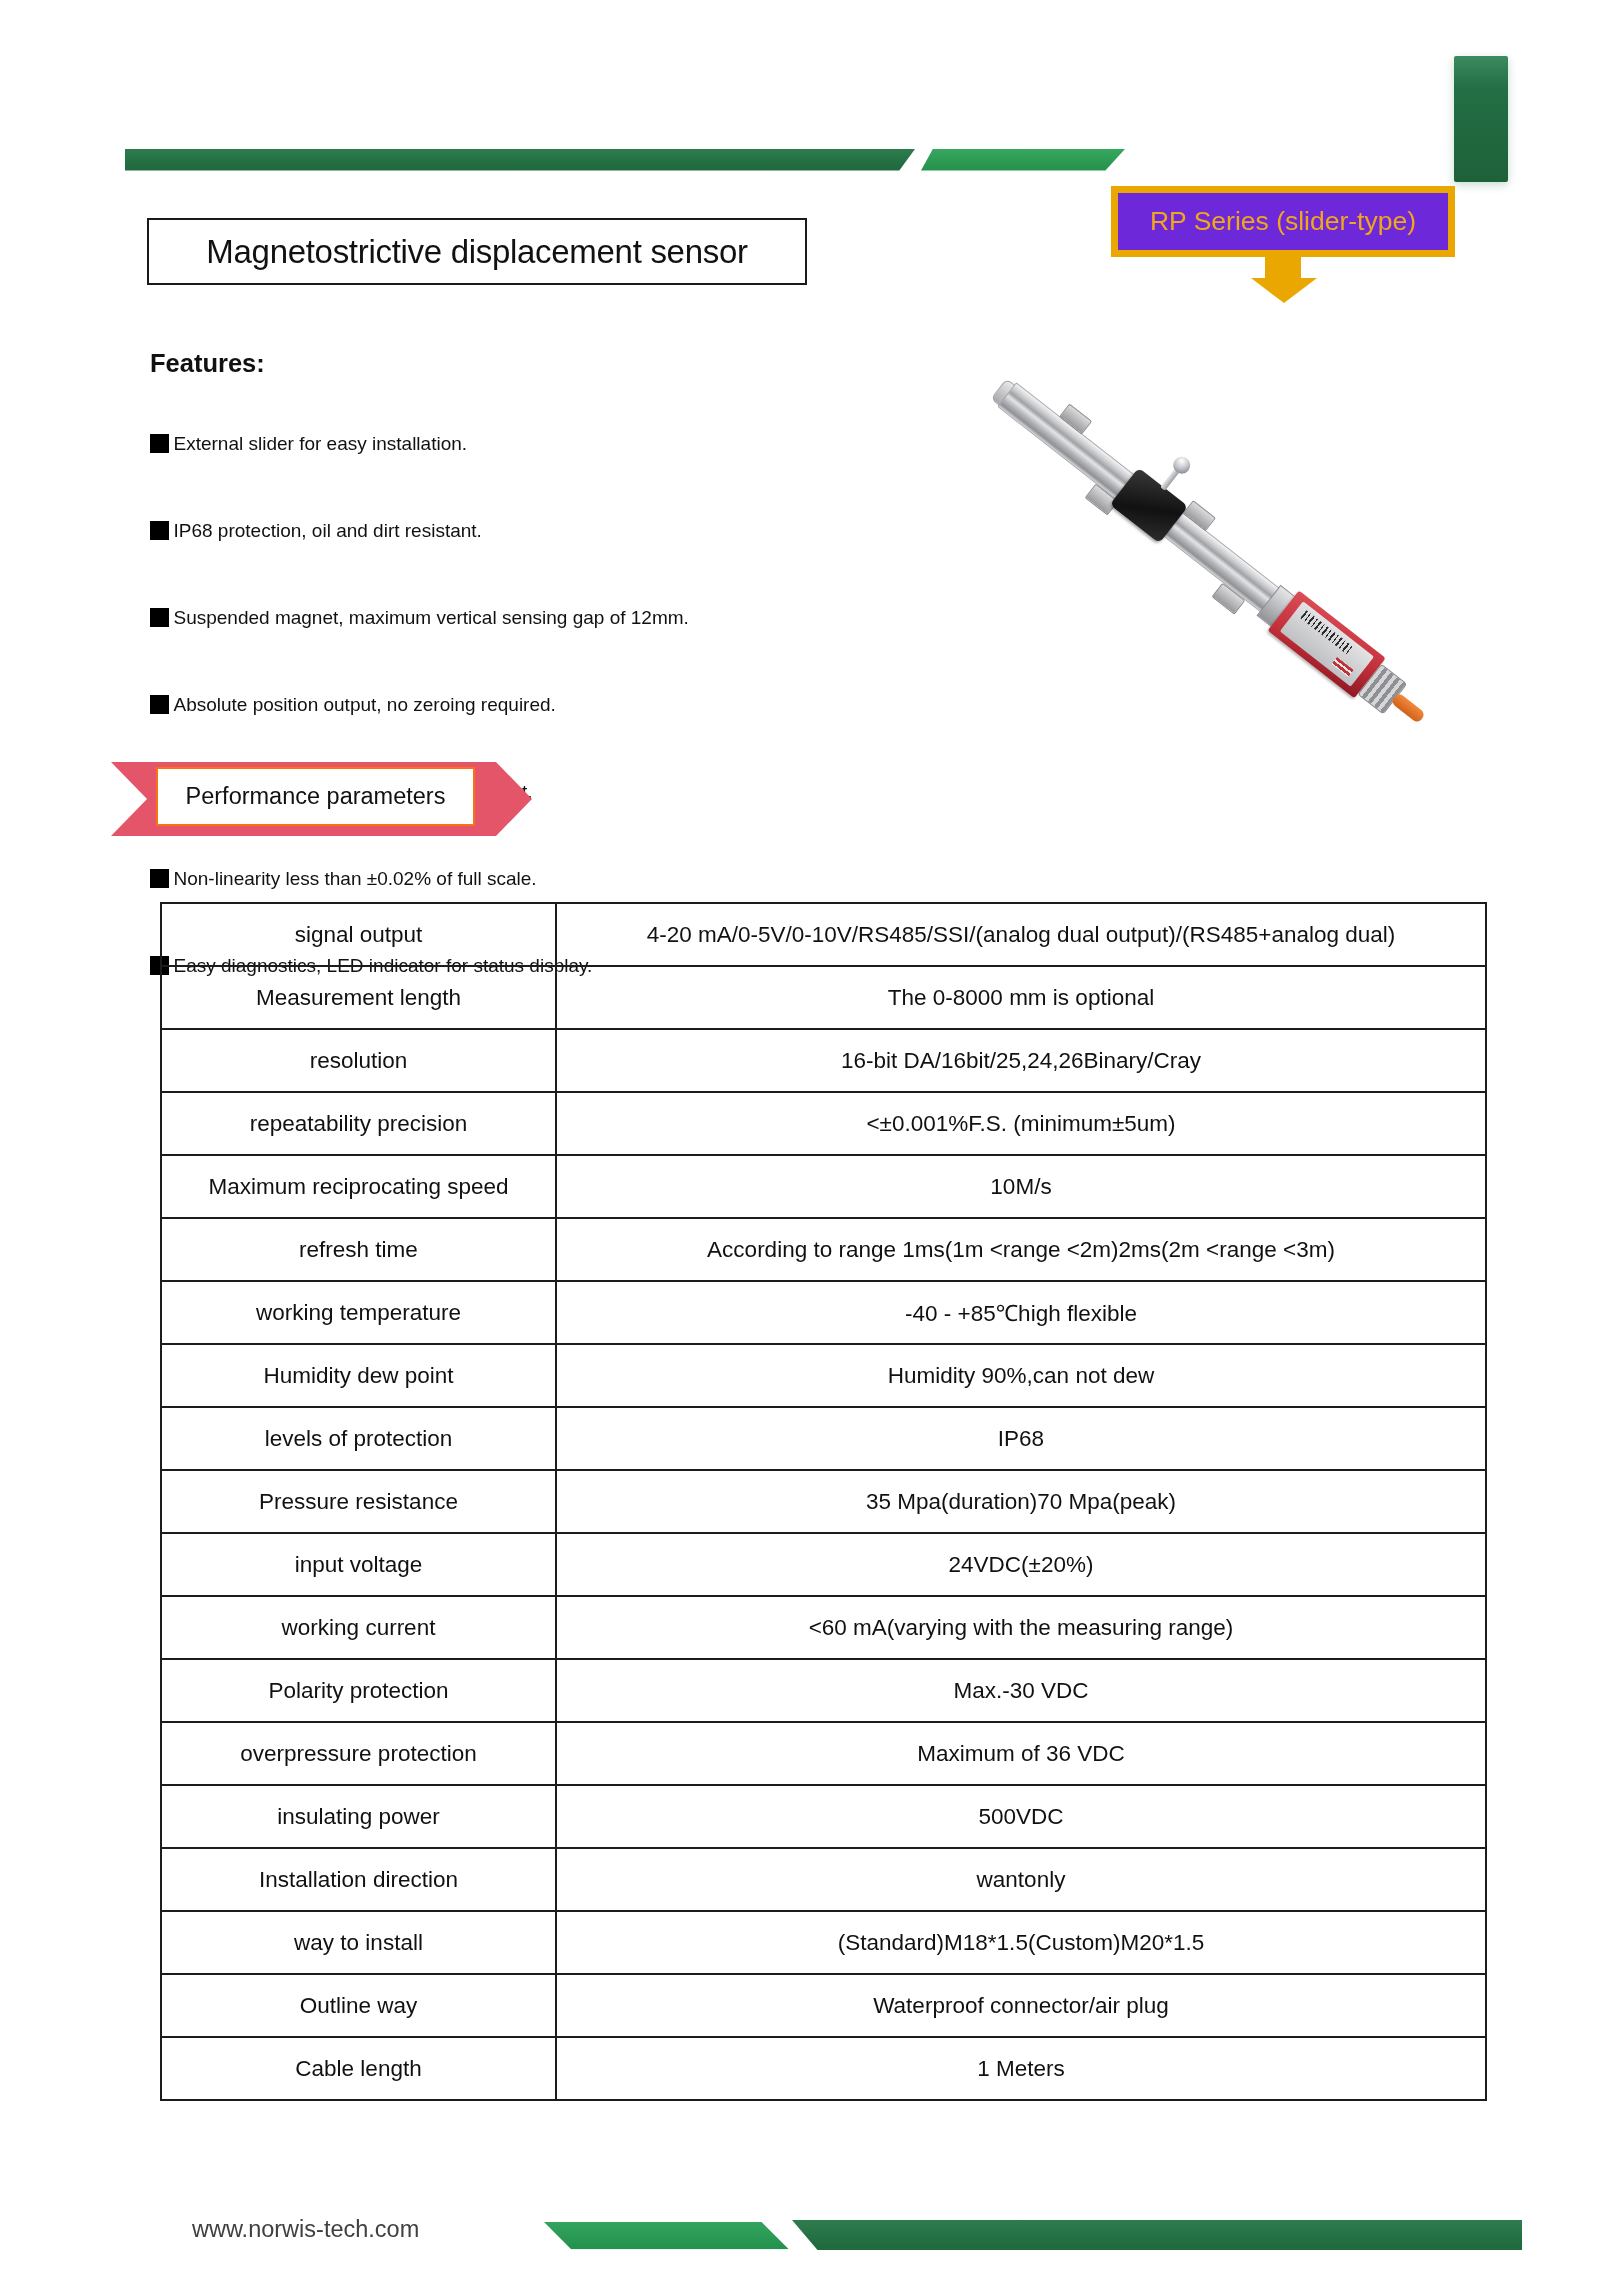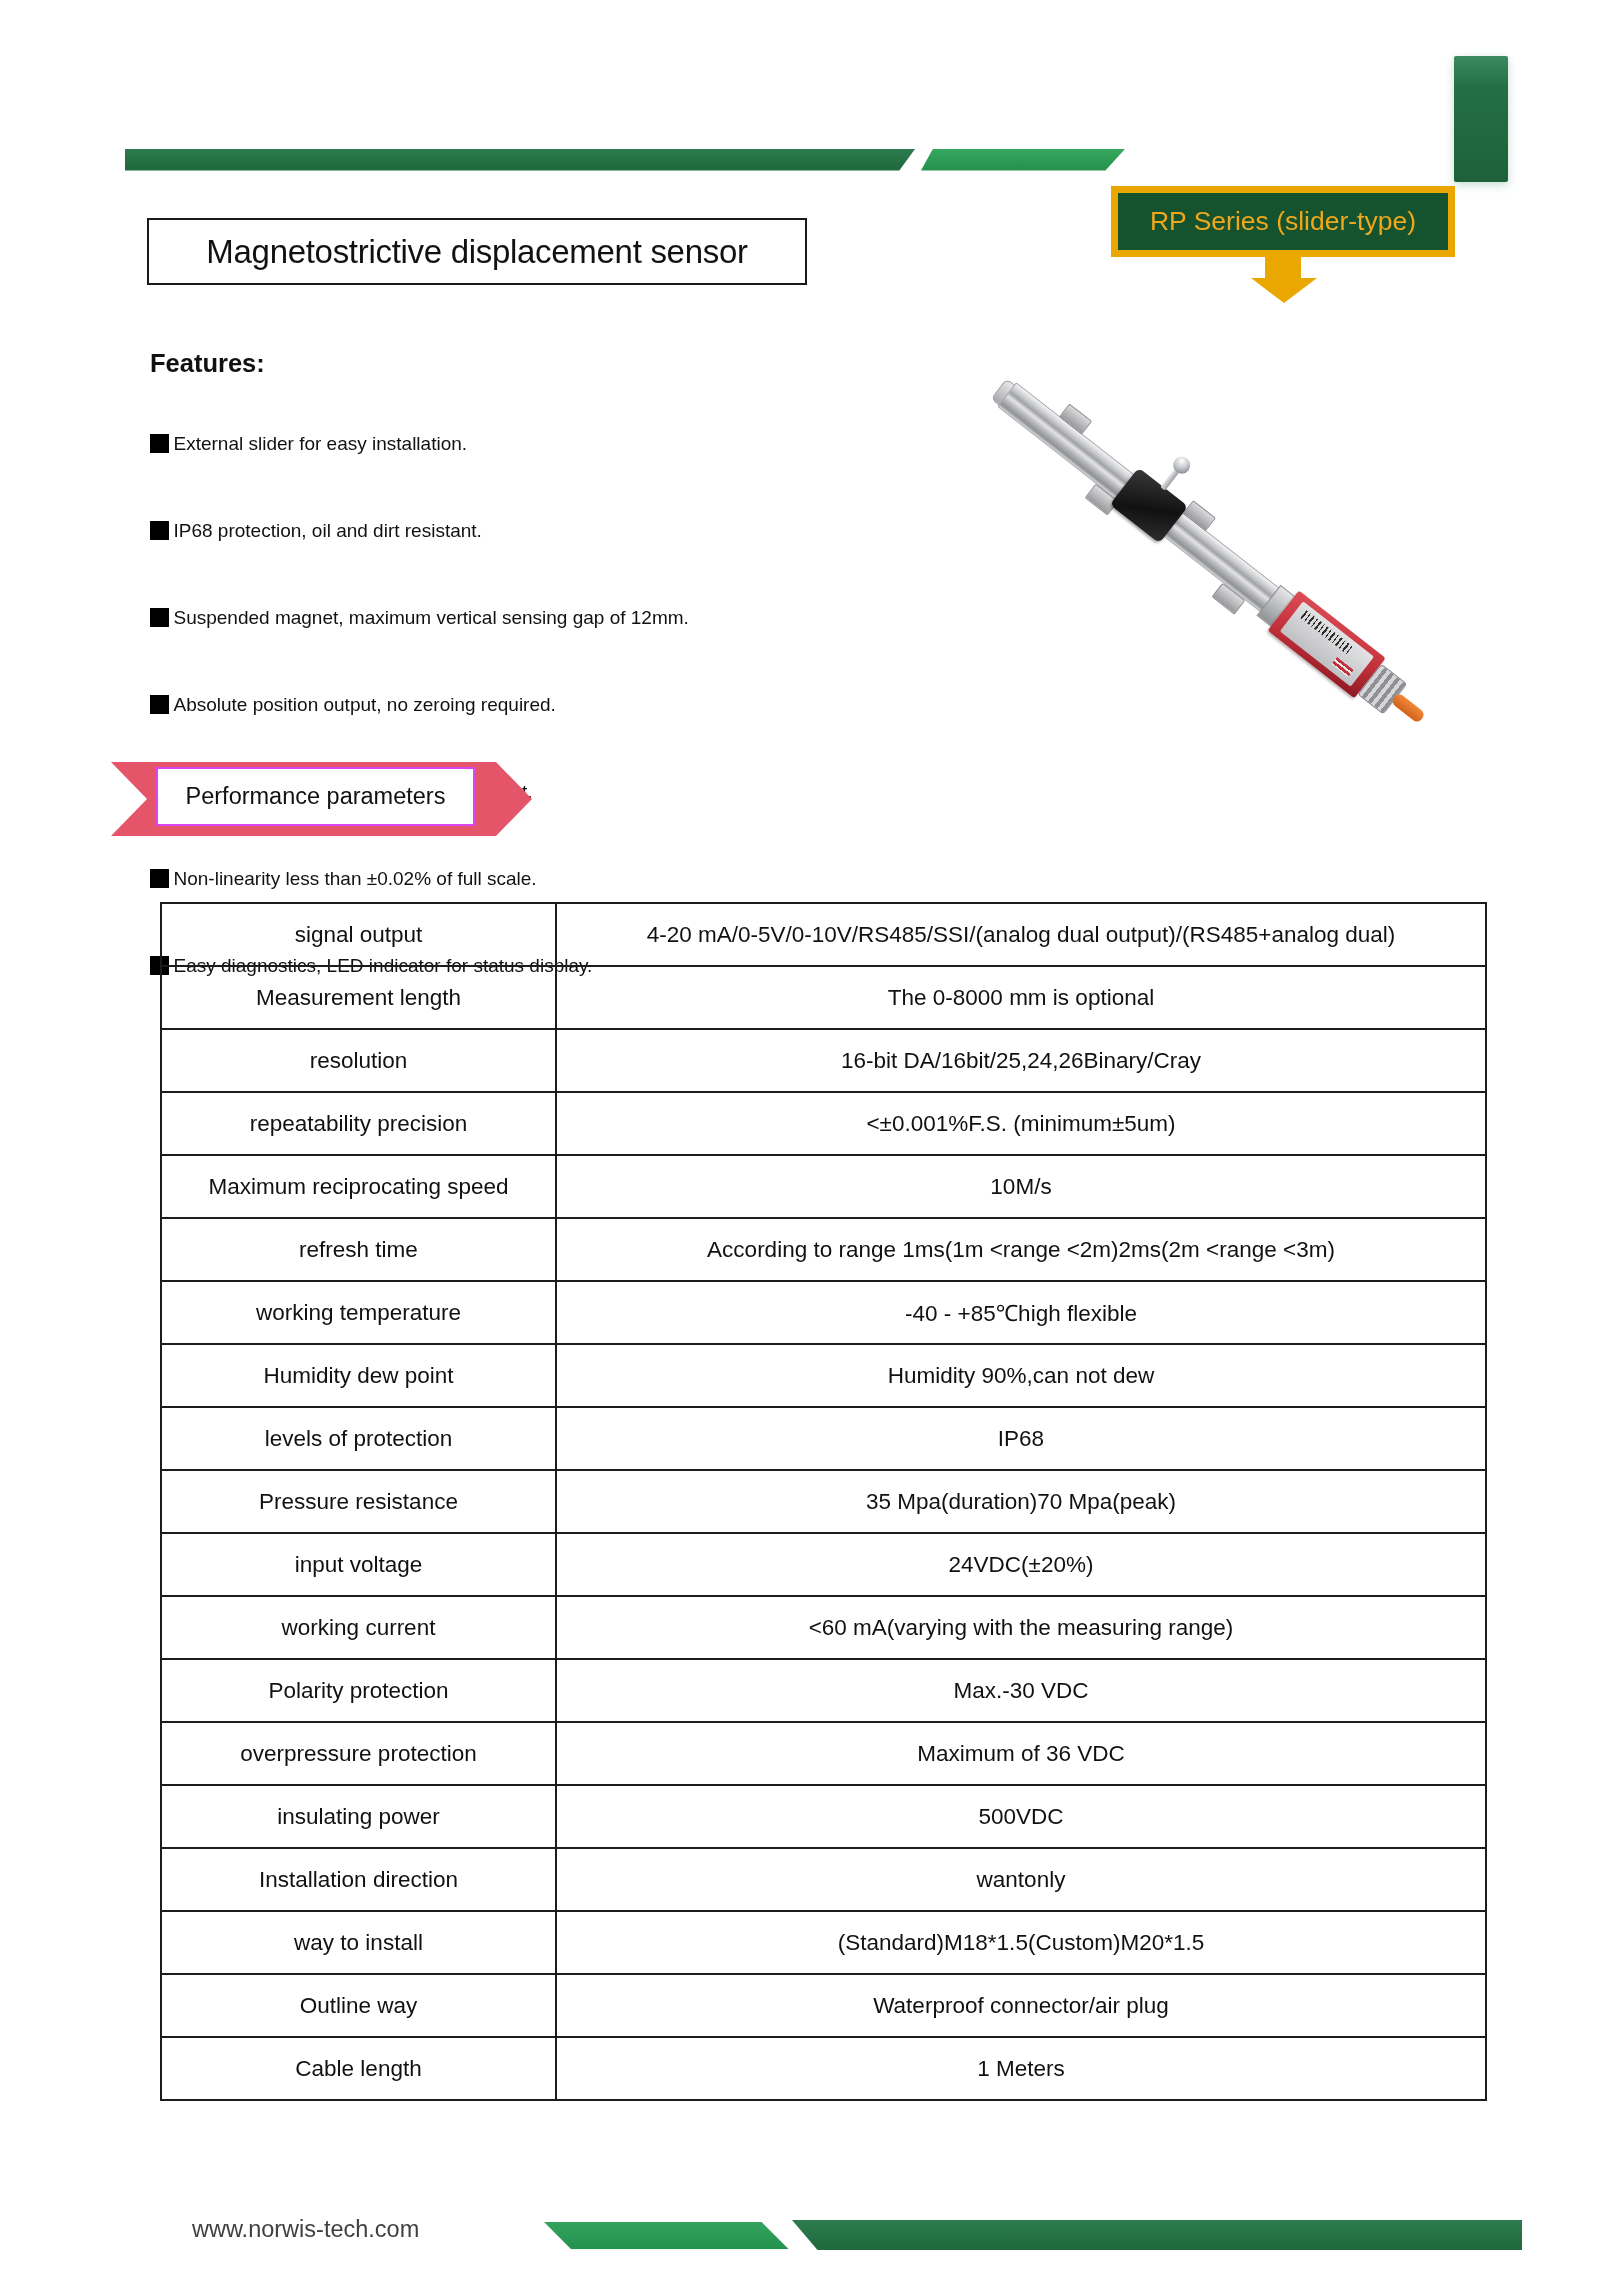--- a/index.html
+++ b/index.html
@@ -48,21 +48,21 @@
     position:absolute;left:131px;top:218px;width:660px;height:67px;
     border:2px solid #1a1a1a;background:#fff;
     display:flex;align-items:center;justify-content:center;
     font-size:33px;font-weight:500;letter-spacing:-0.3px;
     box-sizing:border-box;
     margin-left:16px;
   }
   
   .rp-badge{
     position:absolute;left:1111px;top:186px;width:344px;height:71px;
-    box-sizing:border-box;border:7.8px solid #eba701;background:#14532d;
+    box-sizing:border-box;border:7.8px solid #eba701;background:#6d28d9;
     display:flex;align-items:center;justify-content:center;
     color:#f0a71c;font-size:26.5px;
   }
   .rp-arrow-stem{
     position:absolute;left:1265px;top:255px;width:36px;height:23.5px;
     background:#eba701;
   }
   .rp-arrow-head{
     position:absolute;left:1251px;top:278px;width:0;height:0;
     border-left:33px solid transparent;border-right:33px solid transparent;
@@ -141,21 +141,21 @@
     background:linear-gradient(180deg,#f08a3c,#d2601a);border-radius:5.9px;
   }
   
   .perf-ribbon{
     position:absolute;left:111px;top:762px;width:421px;height:74px;
     background:#e4556a;
     clip-path:polygon(0 0,calc(100% - 36px) 0,100% 50%,calc(100% - 36px) 100%,0 100%,36px 50%);
   }
   .perf-box{
     position:absolute;left:156px;top:767px;width:319px;height:59px;
-    box-sizing:border-box;border:2px solid #d946ef;background:#fff;
+    box-sizing:border-box;border:2px solid #f97316;background:#fff;
     display:flex;align-items:center;justify-content:center;font-size:23.5px;
   }
   
   table.params{
     position:absolute;left:160px;top:887px;width:1327px;
     border-collapse:collapse;table-layout:fixed;
     border:2.9px solid #161616;
     margin-top:15px;
   }
   table.params td{

